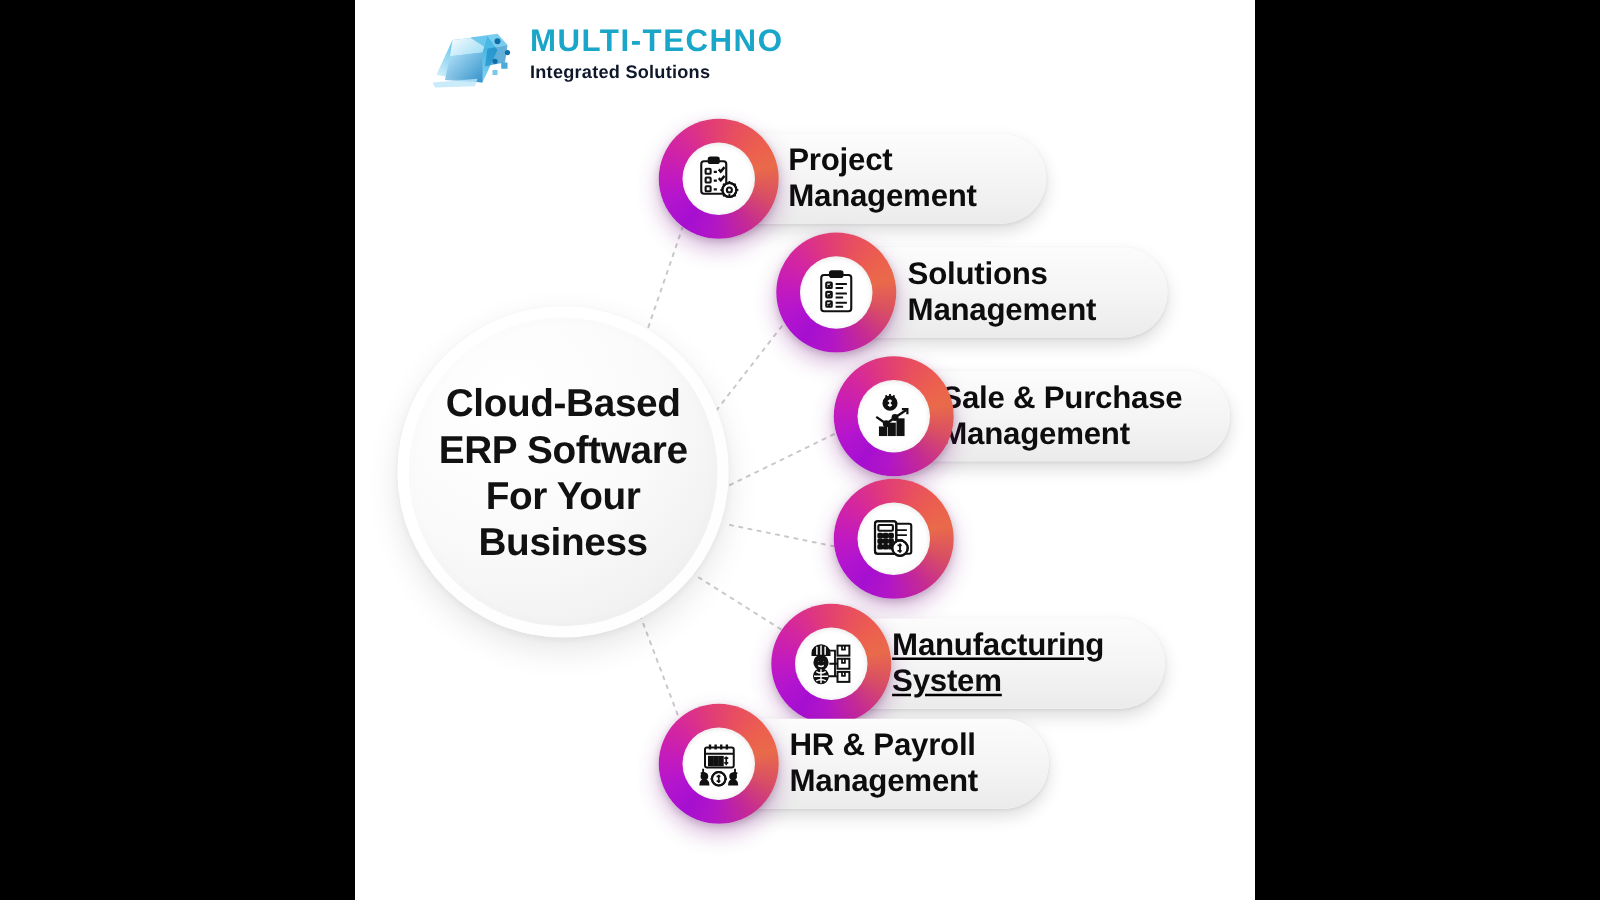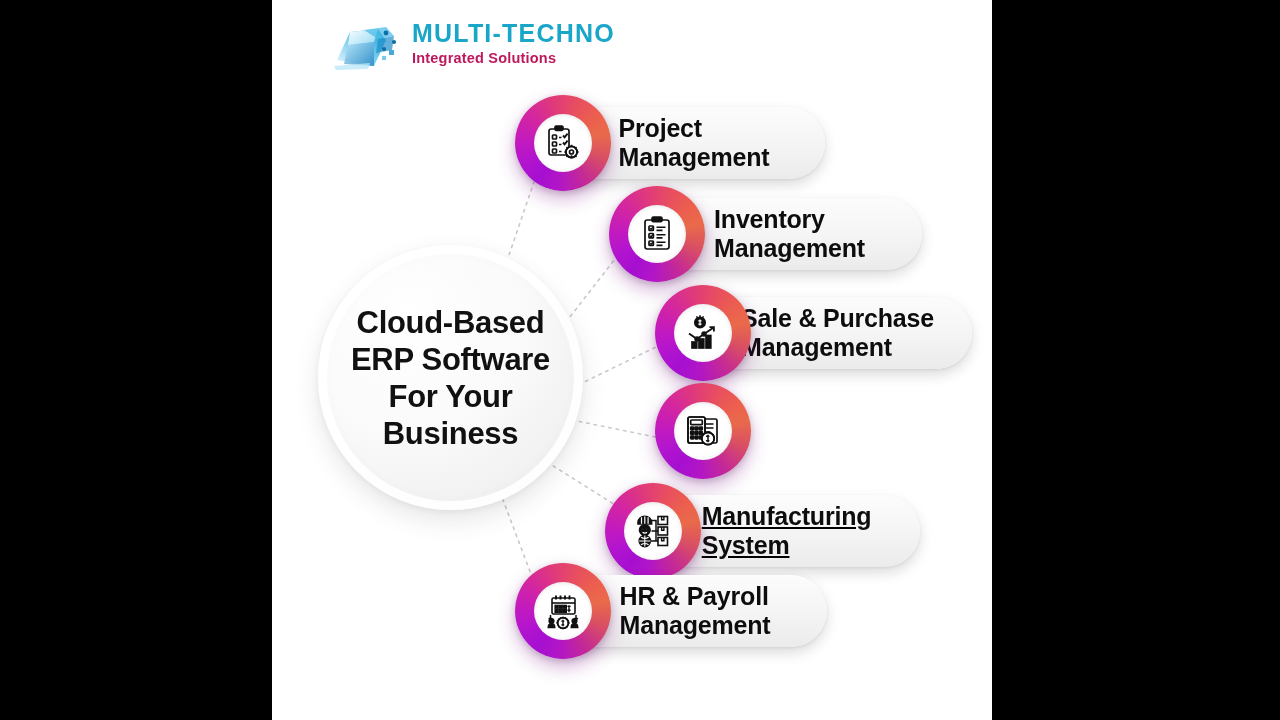--- a/index.html
+++ b/index.html
@@ -3,34 +3,34 @@
 <meta charset="utf-8">
 <style>
   * { margin:0; padding:0; box-sizing:border-box; }
   html,body { width:1280px; height:720px; background:#000; overflow:hidden; }
   body { font-family:"Liberation Sans", sans-serif; }
 
   #stage { position:relative; width:1280px; height:720px; background:#000; }
 
   
   #canvas {
-    position:absolute; left:272px; top:0; width:720px; height:720px;
+    position:absolute; left:284px; top:0; width:720px; height:720px;
     background:#ffffff; overflow:hidden;
   }
 
   
   #logo { position:absolute; left:62px; top:16px; width:290px; height:62px; }
   #logo-mark { position:absolute; left:0; top:4px; width:72px; height:52px; }
   #logo-text { position:absolute; left:78px; top:2px; width:212px; }
   .logo-main {
     font-size:25px; font-weight:bold; letter-spacing:1.2px;
     color:#1aa6c8; line-height:30px; white-space:nowrap;
   }
   .logo-sub {
-    font-size:14.5px; font-weight:bold; color:#be185d;
+    font-size:14.5px; font-weight:bold; color:#0f172a;
     letter-spacing:0.2px; line-height:20px; white-space:nowrap;
   }
 
   
   #center-circle {
     position:absolute; left:38px; top:245px; width:265px; height:265px;
     border-radius:50%;
     background:
       radial-gradient(circle at 34% 28%, #ffffff 0%, #fafafa 45%, #f0f0f0 78%, #ebebeb 100%);
     box-shadow:
@@ -181,21 +181,21 @@
             <circle cx="28.5" cy="29" r="5.6"></circle>
             <circle cx="28.5" cy="29" r="2"></circle>
             <path d="M28.5 21.8v2M28.5 34.2v-2M21.3 29h2M35.7 29h-2M23.5 24l1.4 1.4M33.5 34l-1.4-1.4M33.5 24l-1.4 1.4M23.5 34l1.4-1.4" stroke-width="1.5"></path>
           </svg>
         </div>
       </div>
     </div>
 
     <div class="feature" style="left:337px; top:186px; width:313px;">
       <div class="pill" style="left:48px; width:265px;">
-        <span class="pill-label">Inventory
+        <span class="pill-label">Solutions
 Management</span>
       </div>
       <div class="ring">
         <div class="ring-inner">
           <svg viewBox="0 0 40 40" fill="none" stroke="#111" stroke-width="1.7">
             <rect x="8" y="6" width="24" height="29" rx="2.2"></rect>
             <rect x="15" y="3" width="10" height="4.6" rx="1.4" fill="#111"></rect>
             <rect x="12" y="12" width="4.4" height="4.4" rx="0.7"></rect>
             <rect x="12" y="19.5" width="4.4" height="4.4" rx="0.7"></rect>
             <rect x="12" y="27" width="4.4" height="4.4" rx="0.7"></rect>

